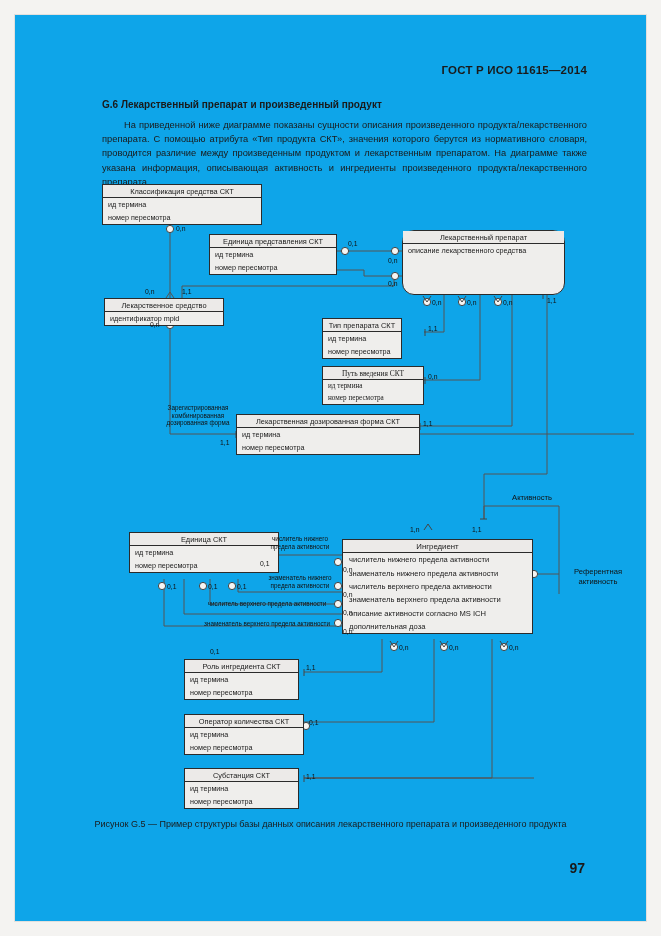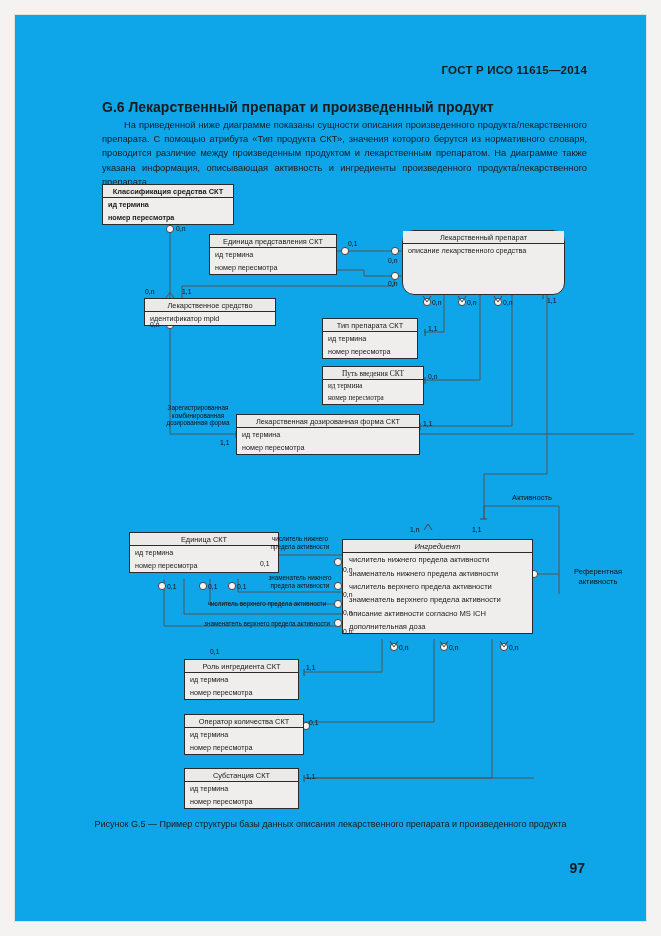--- a/index.html
+++ b/index.html
@@ -34,21 +34,21 @@
     font-size: 11.5px;
     font-weight: bold;
     letter-spacing: 0.2px;
     white-space: nowrap;
   }
 
   .sec-title {
     position: absolute;
     left: 88px;
     top: 85px;
-    font-size: 14px;
+    font-size: 10px;
     font-weight: bold;
   }
 
   .para {
     position: absolute;
     left: 88px;
     top: 104px;
     width: 485px;
     font-size: 9.3px;
     line-height: 14.2px;
@@ -96,21 +96,21 @@
     font-size: 7.4px;
     padding: 1.5px 2px 1.5px;
     white-space: nowrap;
     background: #eceae8;
   }
   .ent .attr {
     font-size: 7.2px;
     padding: 2px 4px 2px 5px;
     white-space: nowrap;
   }
-  .ent.wide .hdr { font-size: 7.8px; font-style: italic; }
+  .ent.wide .hdr { font-size: 7.8px; }
   .ent.wide .attr { font-size: 7.6px; padding: 2.2px 4px 2.2px 6px; }
 
   .card {
     position: absolute;
     font-size: 6.8px;
     color: #111;
     white-space: nowrap;
   }
   .rel-label {
     position: absolute;
@@ -226,43 +226,43 @@
           <line x1="411" y1="363" x2="411" y2="370"></line>
           <line x1="406" y1="409" x2="406" y2="416"></line>
           <line x1="222" y1="417" x2="222" y2="424"></line>
           <line x1="529" y1="278" x2="529" y2="285"></line>
           <line x1="466" y1="505" x2="473" y2="505"></line>
           <line x1="290" y1="655" x2="290" y2="662"></line>
           <line x1="290" y1="761" x2="290" y2="768"></line>
         </g>
       </svg>
 
-      <div class="ent" style="left:88px; top:170px; width:132px;font-weight:bold;">
+      <div class="ent" style="left:88px; top:170px; width:160px;">
         <div class="hdr">Классификация средства СКТ</div>
         <div class="attr">ид термина</div>
         <div class="attr">номер пересмотра</div>
       </div>
 
       <div class="ent" style="left:195px; top:220px; width:128px;">
         <div class="hdr">Единица представления СКТ</div>
         <div class="attr">ид термина</div>
         <div class="attr">номер пересмотра</div>
       </div>
 
       <div class="ent" style="left:388px; top:216px; width:163px; height:65px;border-radius:12px;">
         <div class="hdr">Лекарственный препарат</div>
         <div class="attr">описание лекарственного средства</div>
       </div>
 
-      <div class="ent" style="left:90px; top:284px; width:132px;margin-left:40px;">
+      <div class="ent" style="left:90px; top:284px; width:120px;">
         <div class="hdr">Лекарственное средство</div>
         <div class="attr">идентификатор mpid</div>
       </div>
 
-      <div class="ent" style="left:308px; top:304px; width:96px;">
+      <div class="ent" style="left:308px; top:304px; width:80px;">
         <div class="hdr">Тип препарата СКТ</div>
         <div class="attr">ид термина</div>
         <div class="attr">номер пересмотра</div>
       </div>
 
       <div class="ent" style="left:308px; top:352px; width:102px;font-family:Liberation Serif, serif;">
         <div class="hdr">Путь введения СКТ</div>
         <div class="attr">ид термина</div>
         <div class="attr">номер пересмотра</div>
       </div>

